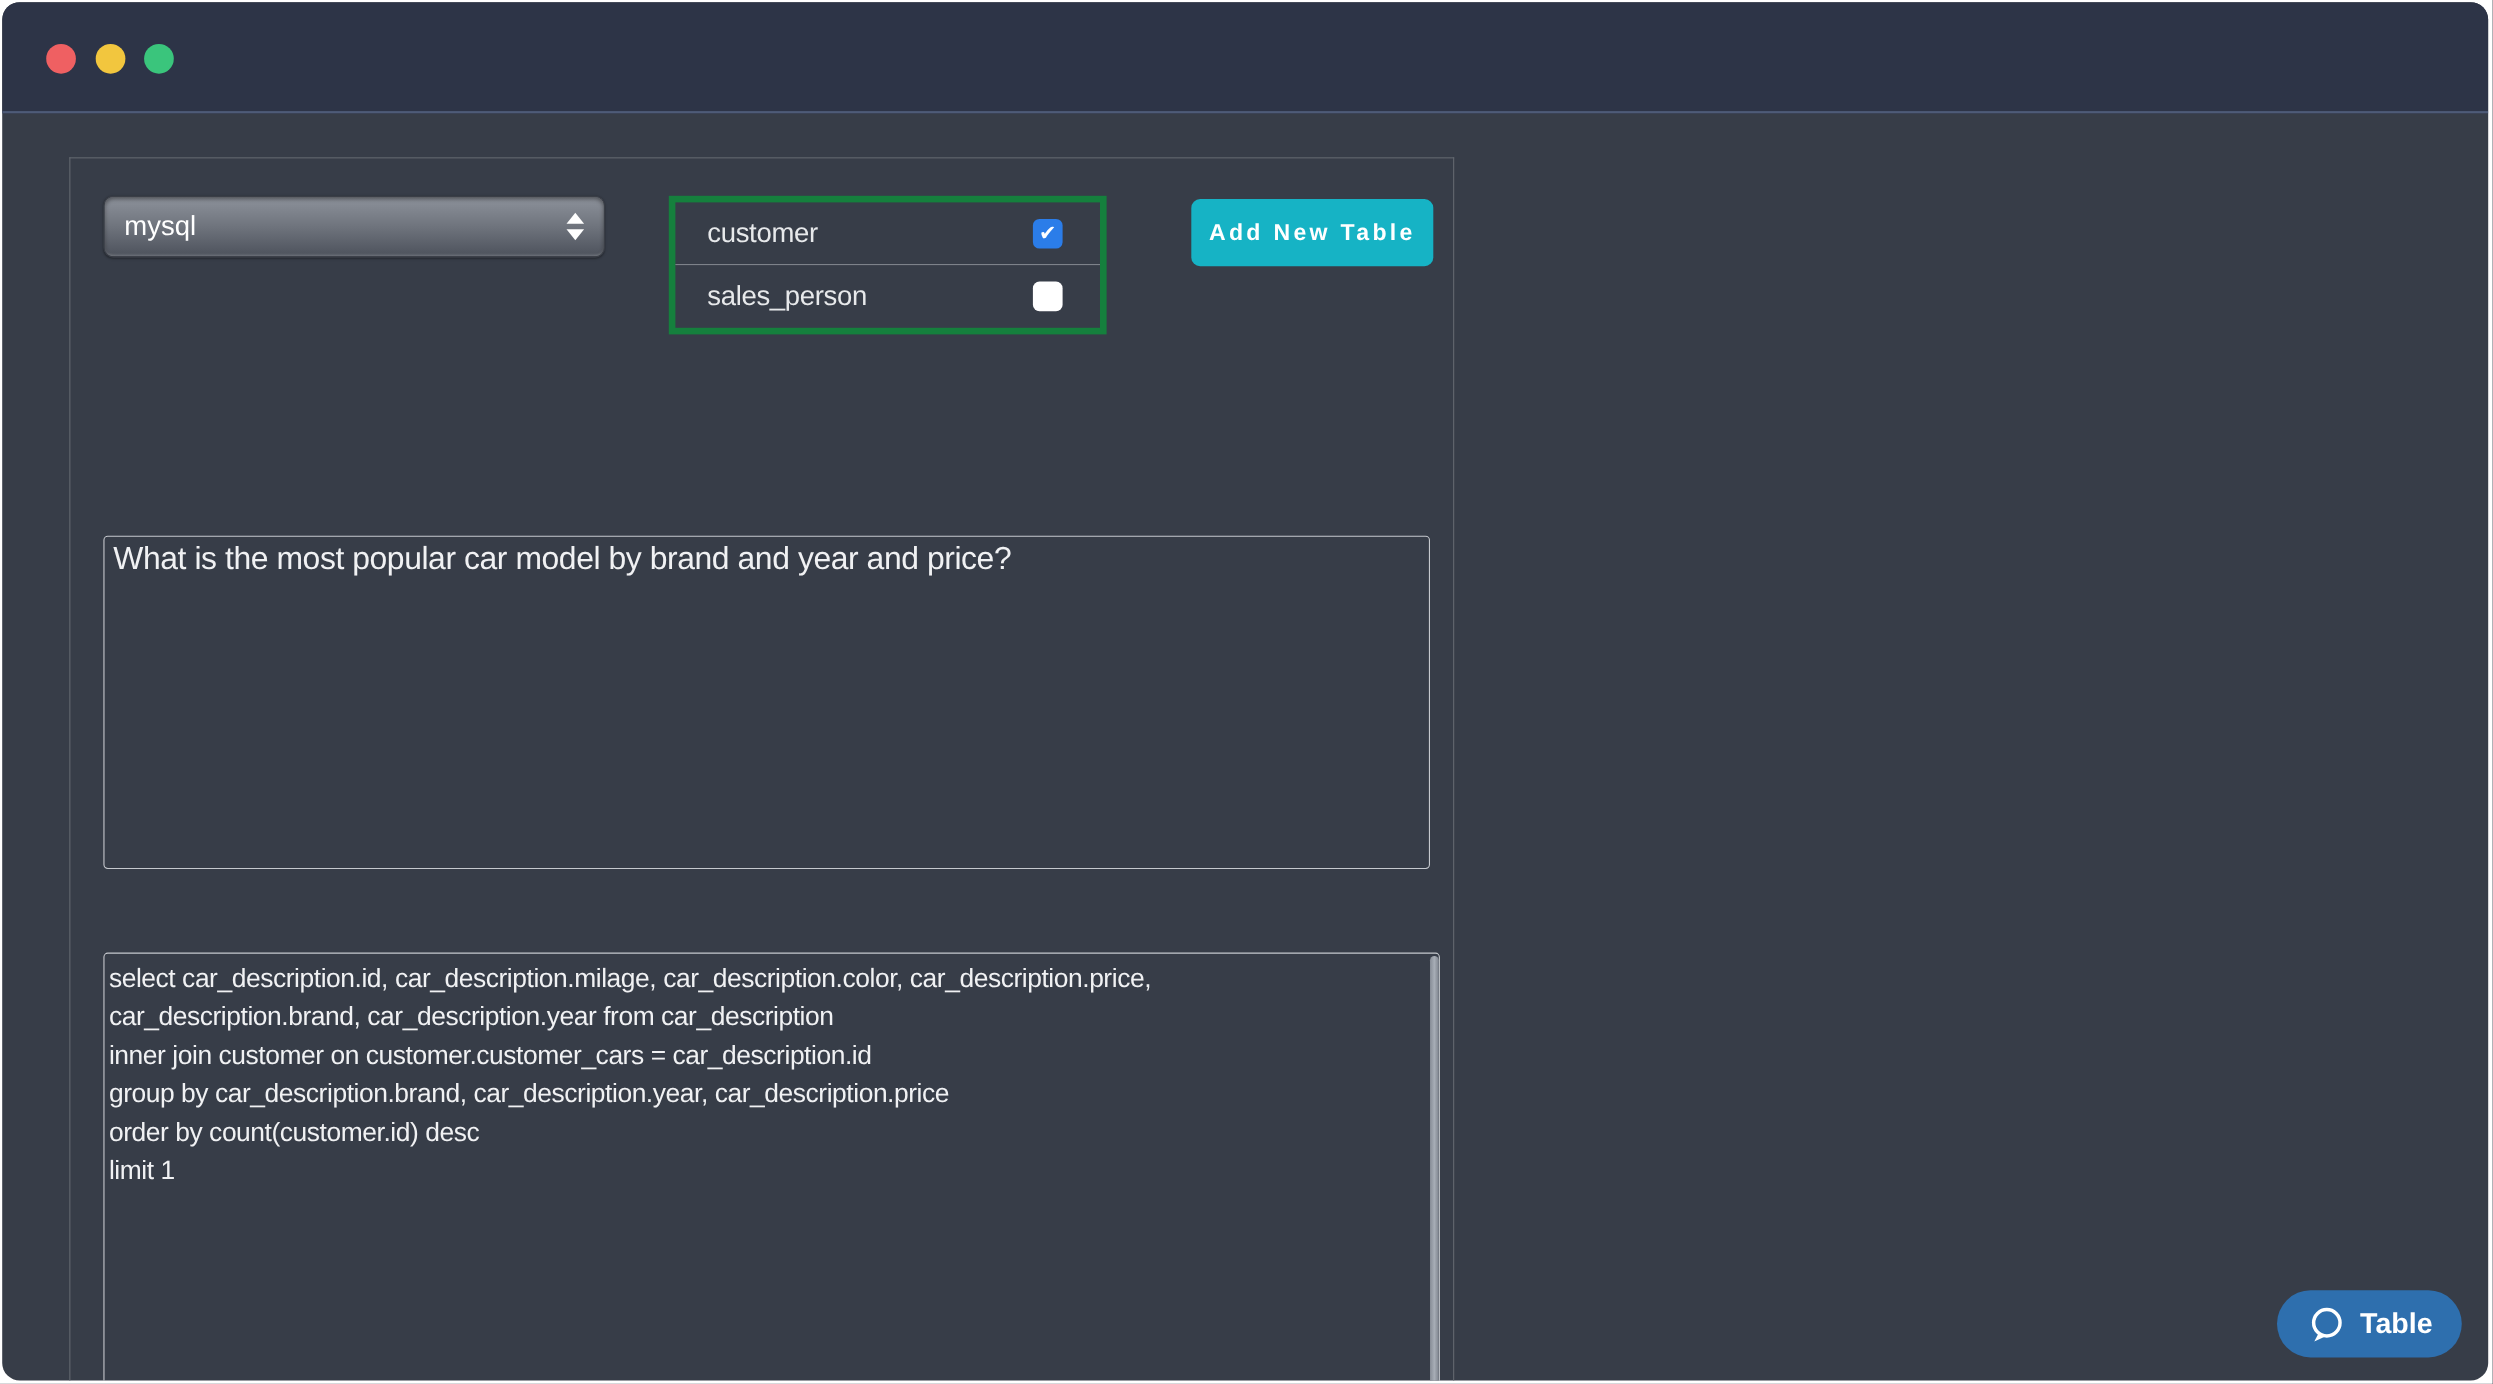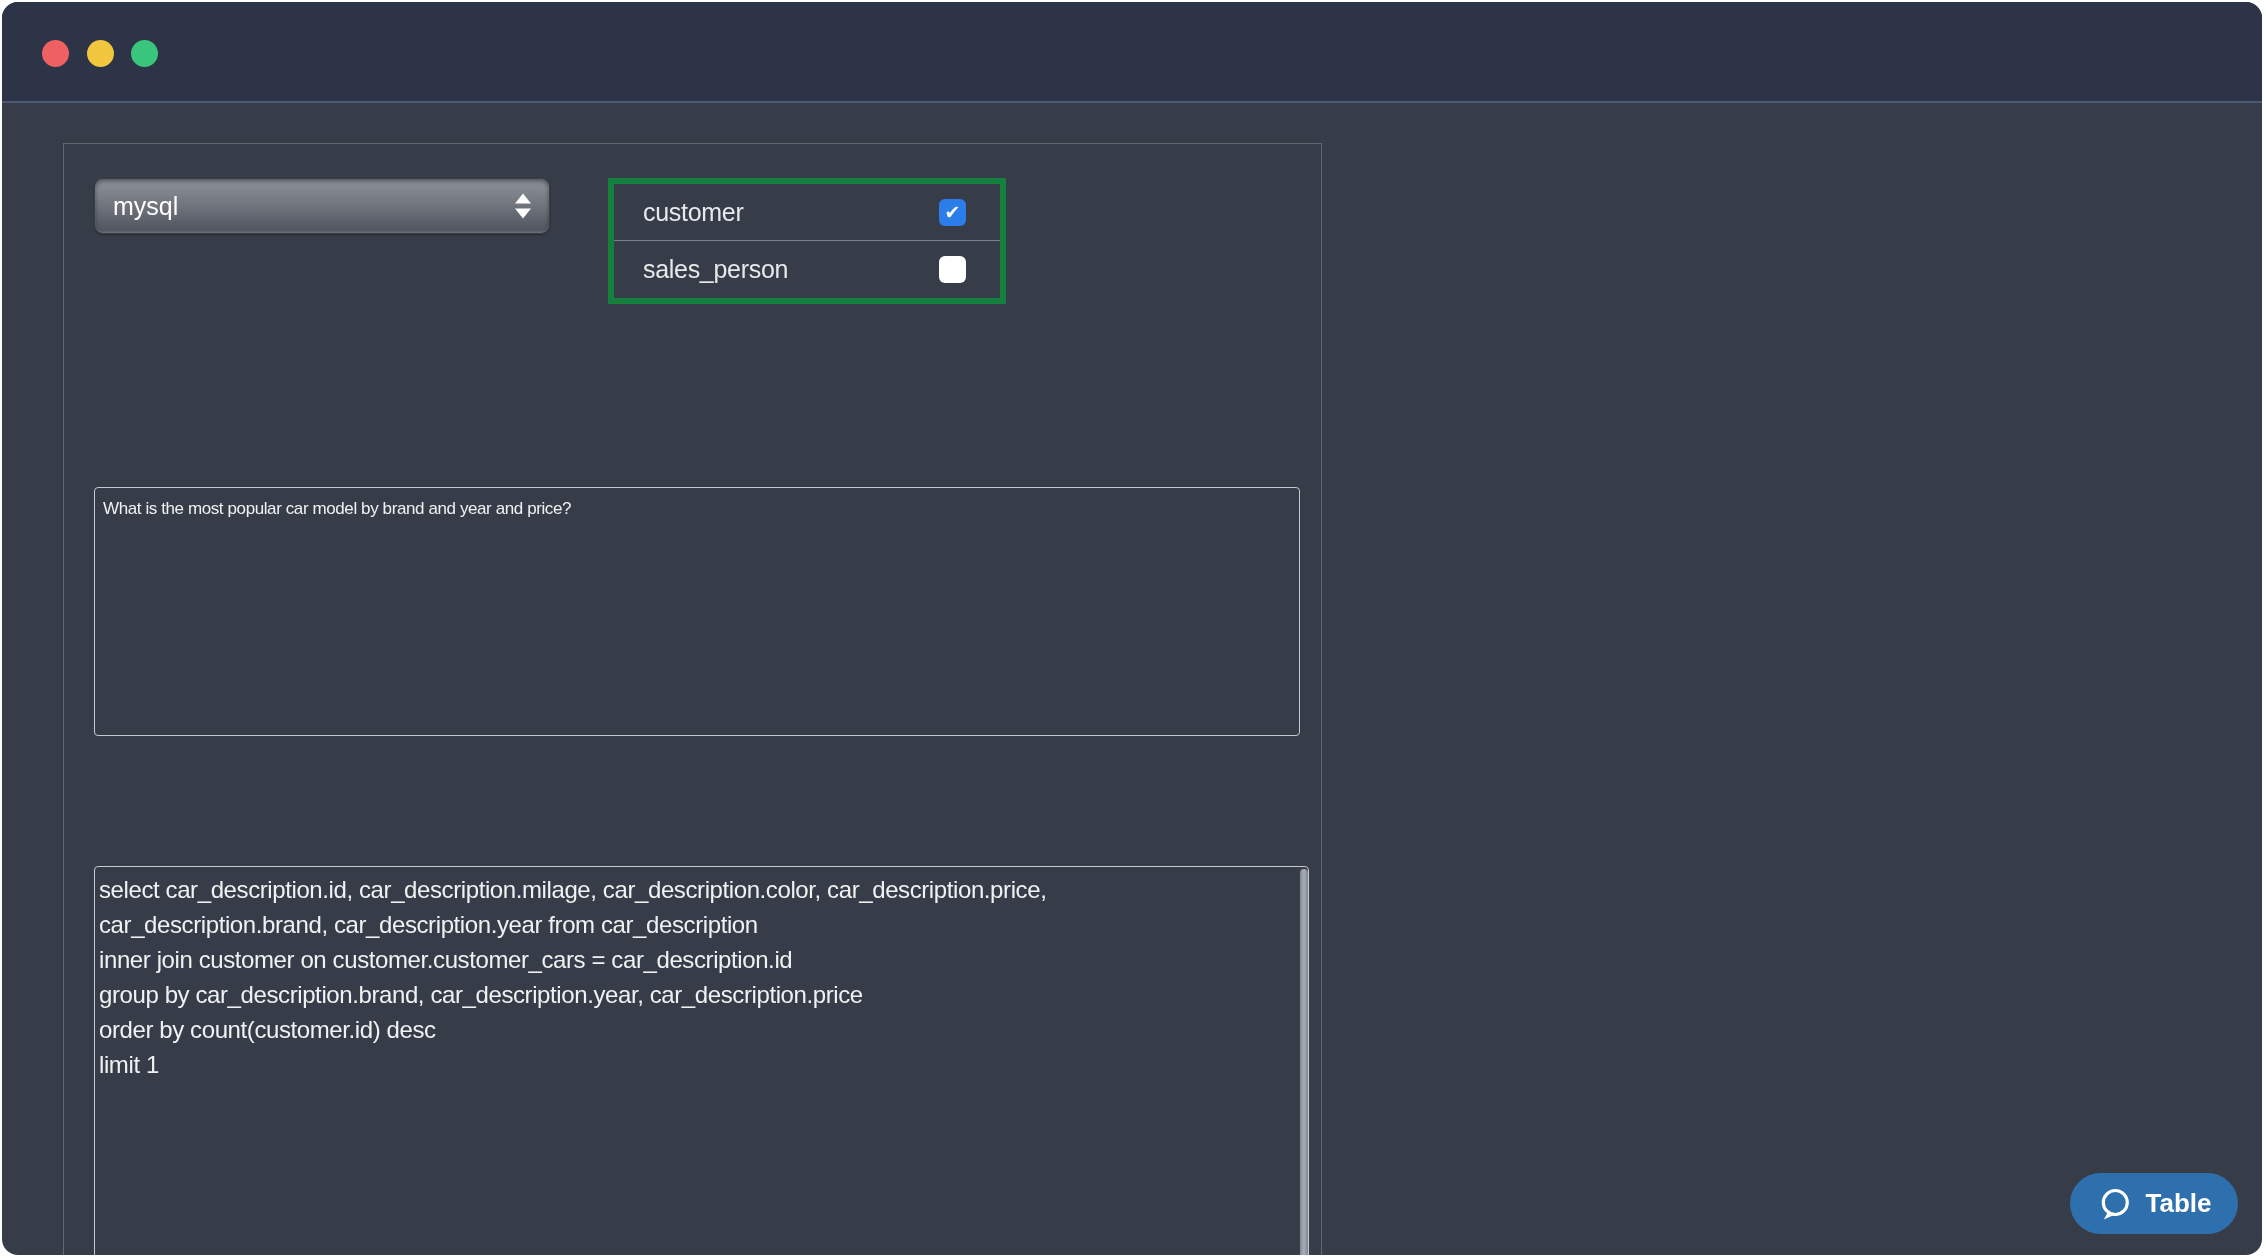--- a/index.html
+++ b/index.html
@@ -134,22 +134,22 @@
     border: 1px solid #c6c9ce;
     border-radius: 4px;
     resize: none;
     outline: none;
     font-family: "Liberation Sans", "DejaVu Sans", sans-serif;
     letter-spacing: -0.4px;
     overflow: hidden;
   }
   .question {
     left: 30px; top: 343px;
-    width: 1206px; height: 249px;
-    font-size: 17px;
+    width: 1206px; height: 303px;
+    font-size: 29px;
     line-height: 31px;
     padding: 5px 8px;
   }
   .sqlwrap {
     position: absolute;
     left: 30px; top: 722px;
     width: 1215px; height: 540px;
   }
   .sql {
     left: 0; top: 0;
@@ -212,20 +212,21 @@
       <div class="trow">
         <span class="tname">customer</span>
         <span class="cb checked"></span>
       </div>
       <div class="trow">
         <span class="tname">sales_person</span>
         <span class="cb"></span>
       </div>
     </div>
 
+    <button class="teal-btn add-btn">Add New Table</button>
 
     <textarea class="question" spellcheck="false" style="">What is the most popular car model by brand and year and price?</textarea>
 
 
     <div class="sqlwrap">
       <textarea class="sql" spellcheck="false" style="">select car_description.id, car_description.milage, car_description.color, car_description.price,
 car_description.brand, car_description.year from car_description
 inner join customer on customer.customer_cars = car_description.id
 group by car_description.brand, car_description.year, car_description.price
 order by count(customer.id) desc

